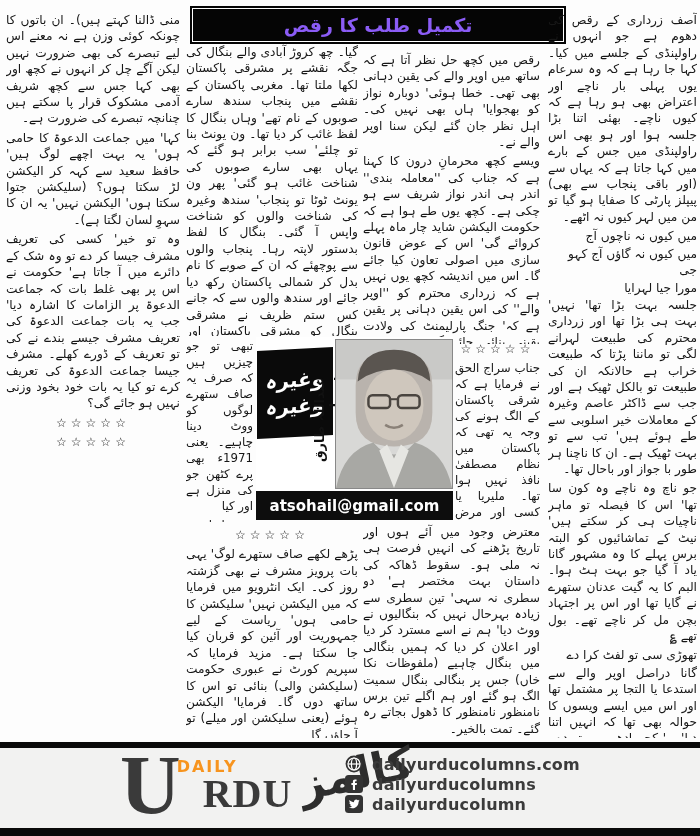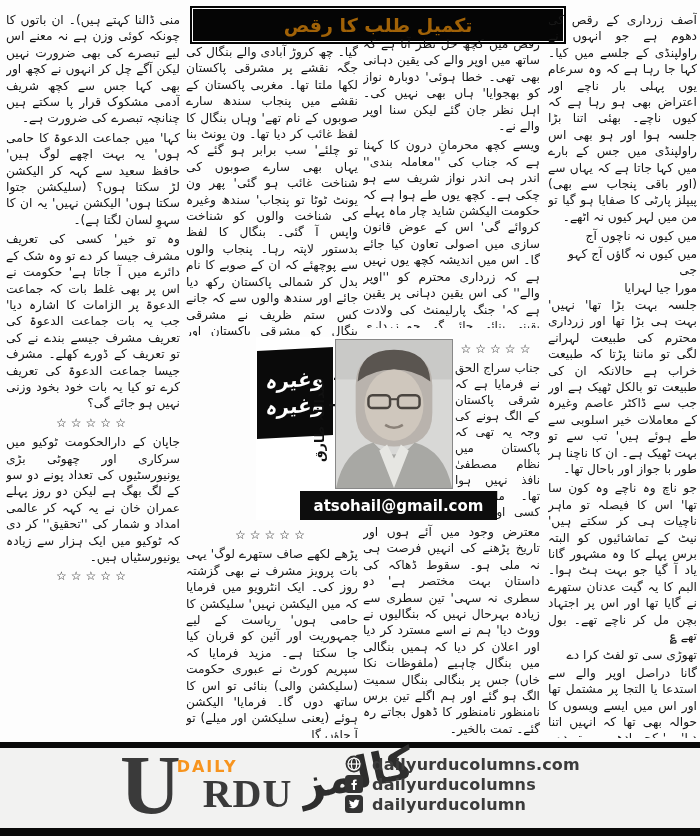--- a/index.html
+++ b/index.html
@@ -3,49 +3,49 @@
 <meta charset="utf-8">
 <style>
   html,body{margin:0;padding:0;background:#e8e8e8;}
   #page{position:relative;width:700px;height:836px;background:#fdfdfd;overflow:hidden;
         font-family:"DejaVu Sans",sans-serif;color:#141414;}
   
   .title-box{position:absolute;left:190px;top:6px;width:376px;height:38px;background:#050505;
              padding:0;box-sizing:border-box;border:2px solid #050505;}
   .title-inner{width:100%;height:100%;box-sizing:border-box;border:1px solid #fff;background:#050505;
                display:flex;align-items:center;justify-content:center;}
-  .title-inner span{color:#a16207;font-size:19px;font-weight:bold;direction:rtl;letter-spacing:0;}
+  .title-inner span{color:#8b5cf6;font-size:19px;font-weight:bold;direction:rtl;letter-spacing:0;}
   
   .col{position:absolute;direction:rtl;text-align:justify;font-size:12.2px;line-height:16.4px;
        overflow:hidden;color:#171717;}
   .blk{margin:0 0 3px 0;}
   .blk.p{text-align:justify;}
   .blk.verse{text-align:right;margin:1px 0;}
   .blk.stars{text-align:center;letter-spacing:4px;font-size:12px;color:#222;margin:3px 0;}
   #col1{left:548px;top:12px;width:149px;height:726px;}
-  #col2-top{left:363px;top:36px;width:177px;height:292px;}
+  #col2-top{left:363px;top:52px;width:177px;height:292px;}
   #col2-side{left:455px;top:338px;width:85px;height:184px;font-size:11.8px;line-height:16px;}
   #col2-bottom{left:363px;top:524px;width:177px;height:214px;}
   #col3-top{left:186px;top:44px;width:172px;height:292px;}
   #col3-side{left:186px;top:338px;width:67px;height:184px;font-size:11.8px;line-height:16px;}
   #col3-bottom{left:186px;top:524px;width:172px;height:214px;}
   #col4{left:6px;top:12px;width:174px;height:726px;}
   
   #author{position:absolute;left:256px;top:337px;width:197px;height:183px;background:#fff;}
   .waghera-box{position:absolute;left:1px;top:12px;width:76px;height:88px;background:#0a0a0a;
                display:flex;flex-direction:column;align-items:center;justify-content:center;
                transform:skewY(-3deg);}
   .waghera-box span{color:#fff;font-weight:bold;font-size:20px;line-height:26px;direction:rtl;
                     transform:skewX(-6deg);}
   .author-name{position:absolute;left:58px;top:40px;width:26px;height:120px;
                writing-mode:vertical-rl;transform:rotate(180deg);direction:rtl;
                font-size:13px;font-weight:bold;color:#111;display:flex;align-items:center;justify-content:center;}
   .photo{position:absolute;right:0;top:2px;width:118px;height:150px;border:1px solid #888;box-sizing:border-box;}
   .email-bar{position:absolute;left:0;bottom:0;width:100%;height:29px;background:#0d0d0d;
-             display:flex;align-items:center;justify-content:center;margin-left:44px;}
+             display:flex;align-items:center;justify-content:center;}
   .email-bar span{color:#fff;font-weight:bold;font-size:15px;font-family:"DejaVu Sans",sans-serif;}
   
   .footer-rule{position:absolute;left:0;top:742px;width:700px;height:6px;background:#0a0a0a;}
   .footer{position:absolute;left:0;top:748px;width:700px;height:80px;background:#f2f2f1;}
   .footer-bottombar{position:absolute;left:0;top:828px;width:700px;height:8px;background:#0a0a0a;}
   .logo{position:absolute;left:120px;top:2px;display:flex;align-items:flex-start;}
   .logo-u{font-family:"Liberation Serif","DejaVu Serif",serif;font-weight:bold;font-size:84px;
           line-height:72px;color:#3a3a3a;}
   .logo-stack{display:flex;flex-direction:column;margin-left:-4px;margin-top:8px;}
   .logo-daily{font-size:16px;font-weight:bold;letter-spacing:2px;color:#F7941E;line-height:17px;}
@@ -87,30 +87,33 @@
   <div id="col2-side" class="col">
       <div class="blk stars">☆☆☆☆☆</div>
       <div class="blk p">جناب سراج الحق نے فرمایا ہے کہ شرقی پاکستان کے الگ ہونے کی وجہ یہ تھی کہ پاکستان میں نظام مصطفیٰ نافذ نہیں ہوا تھا۔ ملیریا یا کسی اور مرض کا اس سے کوئی تعلق نہیں ہو سکتا۔</div>
     </div>
   <div id="col2-bottom" class="col">
       <div class="blk p">معترض وجود میں آئے ہوں اور تاریخ پڑھنے کی انہیں فرصت ہی نہ ملی ہو۔ سقوط ڈھاکہ کی داستان بہت مختصر ہے' دو سطری نہ سہی' تین سطری سے زیادہ بہرحال نہیں کہ بنگالیوں نے ووٹ دیا' ہم نے اسے مسترد کر دیا اور اعلان کر دیا کہ ہمیں بنگالی میں بنگال چاہیے (ملفوظات نکا خاں) جس پر بنگالی بنگال سمیت الگ ہو گئے اور ہم اگلے تین برس نامنظور نامنظور کا ڈھول بجاتے رہ گئے۔ تمت بالخیر۔</div>
     </div>
   <div id="col3-top" class="col">
       <div class="blk p">گیا۔ چھ کروڑ آبادی والے بنگال کی جگہ نقشے پر مشرقی پاکستان لکھا ملتا تھا۔ مغربی پاکستان کے نقشے میں پنجاب سندھ سارے صوبوں کے نام تھے' وہاں بنگال کا لفظ غائب کر دیا تھا۔ ون یونٹ بنا تو چلئے' سب برابر ہو گئے کہ یہاں بھی سارے صوبوں کی شناخت غائب ہو گئی' پھر ون یونٹ ٹوٹا تو پنجاب' سندھ وغیرہ کی شناخت والوں کو شناخت واپس آ گئی۔ بنگال کا لفظ بدستور لاپتہ رہا۔ پنجاب والوں سے پوچھئے کہ ان کے صوبے کا نام بدل کر شمالی پاکستان رکھ دیا جائے اور سندھ والوں سے کہ جانے کس ستم ظریف نے مشرقی بنگال کو مشرقی پاکستان اور بلوچستان جنوبی پنجاب اور پختونخوا کو مغربی پاکستان لکھا۔ ایوب خانی کتب میں بنگالیوں کو ''گندے میلے'' لوگ لکھا جاتا رہا' یہ بتانا اللہ سارے کے پاکستانی اشراف کی سوچ کا ساتھ تھا۔</div>
     </div>
+  <div id="col3-side" class="col">
+      <div class="blk p">تبھی تو جو چیزیں ہیں کہ صرف یہ صاف ستھرے لوگوں کو ووٹ دینا چاہیے۔ یعنی 1971ء بھی پرے کٹھن جو کی منزل ہے اور کیا</div>
+      <div class="blk verse">خوب انداز سفر ہے۔</div>
+    </div>
   <div id="col3-bottom" class="col">
       <div class="blk stars">☆☆☆☆☆</div>
       <div class="blk p">پڑھے لکھے صاف ستھرے لوگ' یہی بات پرویز مشرف نے بھی گزشتہ روز کی۔ ایک انٹرویو میں فرمایا کہ میں الیکشن نہیں' سلیکشن کا حامی ہوں' ریاست کے لیے جمہوریت اور آئین کو قربان کیا جا سکتا ہے۔ مزید فرمایا کہ سپریم کورٹ نے عبوری حکومت (سلیکشن والی) بنائی تو اس کا ساتھ دوں گا۔ فرمایا' الیکشن ہوئے (یعنی سلیکشن اور میلے) تو آ جاؤں گا۔</div>
     </div>
   <div id="col4" class="col">
       <div class="blk p">منی ڈالنا کہتے ہیں)۔ ان باتوں کا چونکہ کوئی وزن ہے نہ معنے اس لیے تبصرے کی بھی ضرورت نہیں لیکن آگے چل کر انہوں نے کچھ اور بھی کہا جس سے کچھ شریف آدمی مشکوک قرار پا سکتے ہیں چنانچہ تبصرے کی ضرورت ہے۔</div>
       <div class="blk p">کہا' میں جماعت الدعوۃ کا حامی ہوں' یہ بہت اچھے لوگ ہیں' حافظ سعید سے کہہ کر الیکشن لڑ سکتا ہوں؟ (سلیکشن جتوا سکتا ہوں' الیکشن نہیں' یہ ان کا سہوِ لسان لگتا ہے)۔</div>
       <div class="blk p">وہ تو خیر' کسی کی تعریف مشرف جیسا کر دے تو وہ شک کے دائرے میں آ جاتا ہے' حکومت نے اس پر بھی غلط بات کہ جماعت الدعوۃ پر الزامات کا اشارہ دیا' جب یہ بات جماعت الدعوۃ کی تعریف مشرف جیسے بندے نے کی تو تعریف کے ڈورے کھلے۔ مشرف جیسا جماعت الدعوۃ کی تعریف کرے تو کیا یہ بات خود بخود وزنی نہیں ہو جائے گی؟</div>
       <div class="blk stars">☆☆☆☆☆</div>
-      <div class="blk p">جاپان کے دارالحکومت ٹوکیو میں سرکاری اور چھوٹی بڑی یونیورسٹیوں کی تعداد پونے دو سو کے لگ بھگ ہے لیکن دو روز پہلے عمران خان نے یہ کہہ کر عالمی امداد و شمار کی ''تحقیق'' کر دی کہ ٹوکیو میں ایک ہزار سے زیادہ یونیورسٹیاں ہیں۔</div>
       <div class="blk stars">☆☆☆☆☆</div>
     </div>
 
   <div id="author">
     <div class="waghera-box">
       <span>وغیرہ</span>
       <span>وغیرہ</span>
     </div>
     <div class="author-name">عبداللہ طارق سہیل</div>
     <svg class="photo" viewBox="0 0 118 150" preserveAspectRatio="none">

